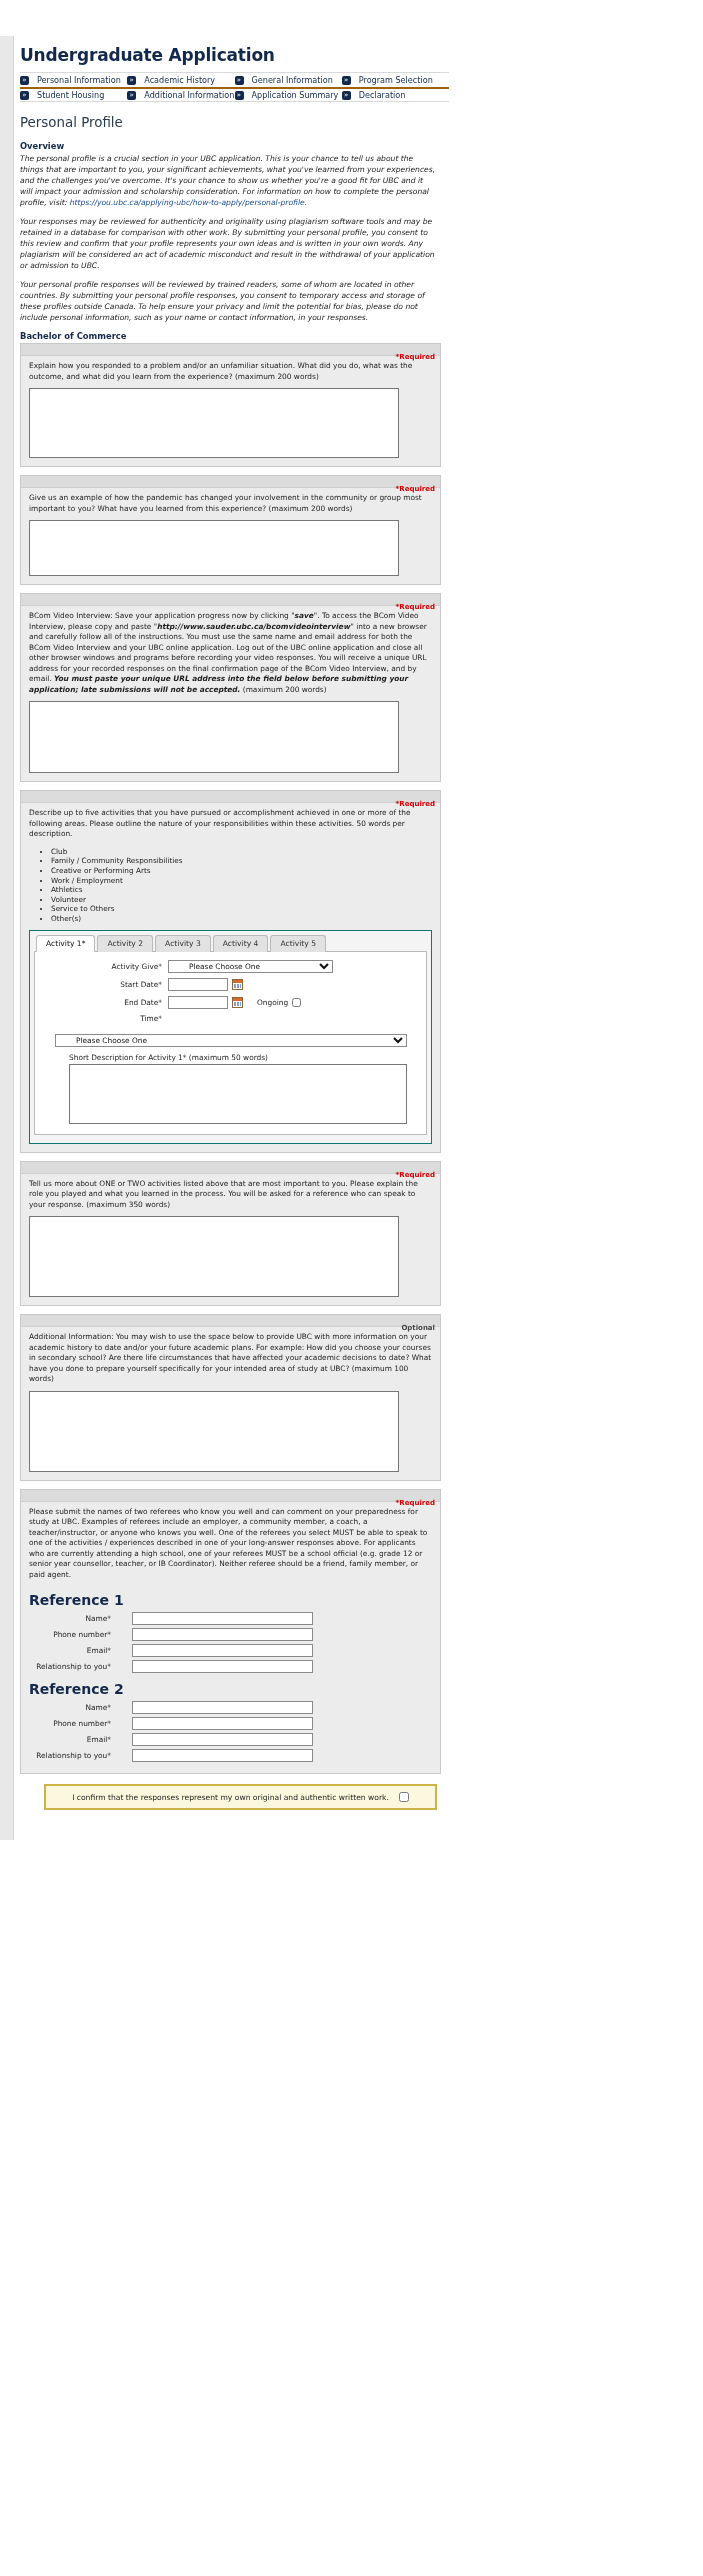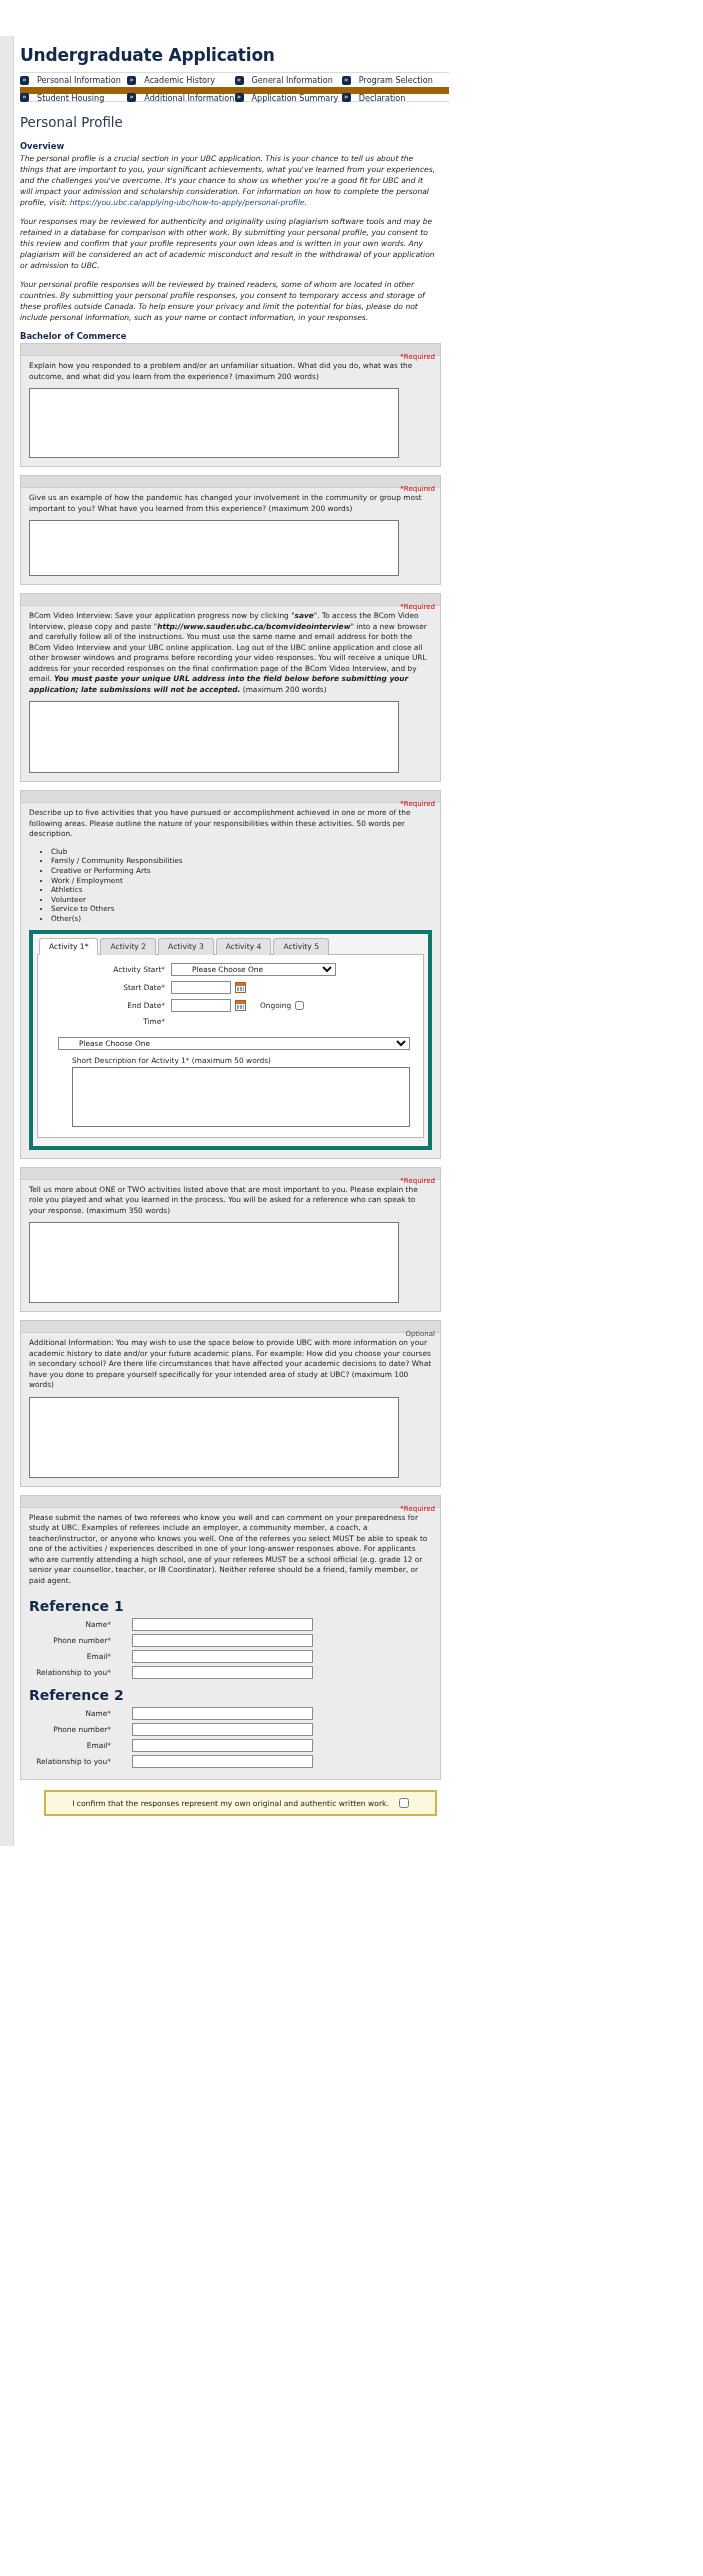--- a/index.html
+++ b/index.html
@@ -37,21 +37,21 @@
     border-top: 1px solid #d9d9d9;
     border-bottom: 1px solid #d9d9d9;
     padding: 0;
     margin: 0 2px 0 6px;
   }
   .navrow {
     display: flex;
     align-items: center;
     height: 14px;
   }
-  .navrow + .navrow { border-top: 7px solid #a16207; text-align: right; }
+  .navrow + .navrow { border-top: 2px solid #a16207; text-align: right; }
   .navitem {
     display: flex;
     align-items: center;
     gap: 8px;
     width: 131px;
     font-size: 8.1px;
     color: #13294b;
     text-decoration: none;
     white-space: nowrap;
     overflow: hidden;
@@ -109,21 +109,21 @@
   }
   .req-bar {
     height: 12px;
     background: #dcdcdc;
     border-bottom: 1px solid #cfcfcf;
     text-align: right;
     padding-right: 5px;
   }
   .req {
     font-size: 7px;
-    font-weight: normal;
+    font-weight: bold;
     color: #cc0000;
     line-height: 12px;
   }
   .req.optional { color: #444; }
   .prompt {
     font-size: 7.4px;
     line-height: 1.42;
     color: #1d1d1d;
     padding: 5px 8px 4px 8px;
   }
@@ -151,21 +151,21 @@
   }
   ul.bullets li {
     font-size: 7.3px;
     line-height: 1.32;
     color: #1d1d1d;
   }
 
   
   .tabwrap {
     margin: 4px 8px 0 8px;
-    border: 4px solid #0f766e;
+    border: 1px solid #0f766e;
     background: #f4f4f4;
     padding: 4px 4px 8px 4px;
   }
   .tabstrip {
     display: flex;
     gap: 2px;
     border-bottom: 1px solid #b9b9b9;
     padding-left: 2px;
   }
   .tab {
@@ -414,21 +414,21 @@
         <div class="tabstrip">
           <div class="tab active">Activity 1*</div>
           <div class="tab">Activity 2</div>
           <div class="tab">Activity 3</div>
           <div class="tab">Activity 4</div>
           <div class="tab">Activity 5</div>
         </div>
 
         <div class="tabpanel">
           <div class="frow">
-            <div class="flabel">Activity Start*</div>
+            <div class="flabel">Activity Give*</div>
             <select class="sel sel-wide">
               <option>Please Choose One</option>
             </select>
           </div>
 
           <div class="frow">
             <div class="flabel">Start Date*</div>
             <input class="tf date" type="text" style="">
             <span class="cal-icon"></span>
           </div>

